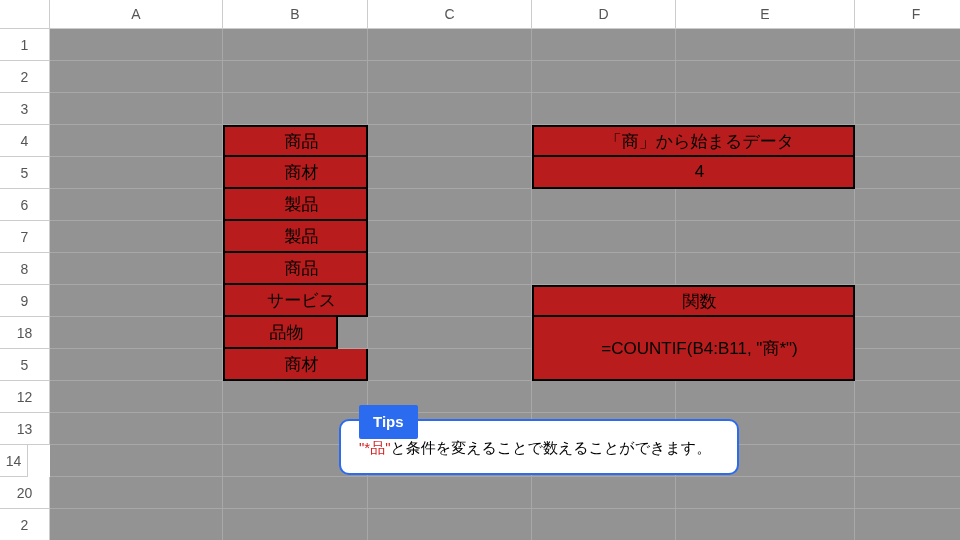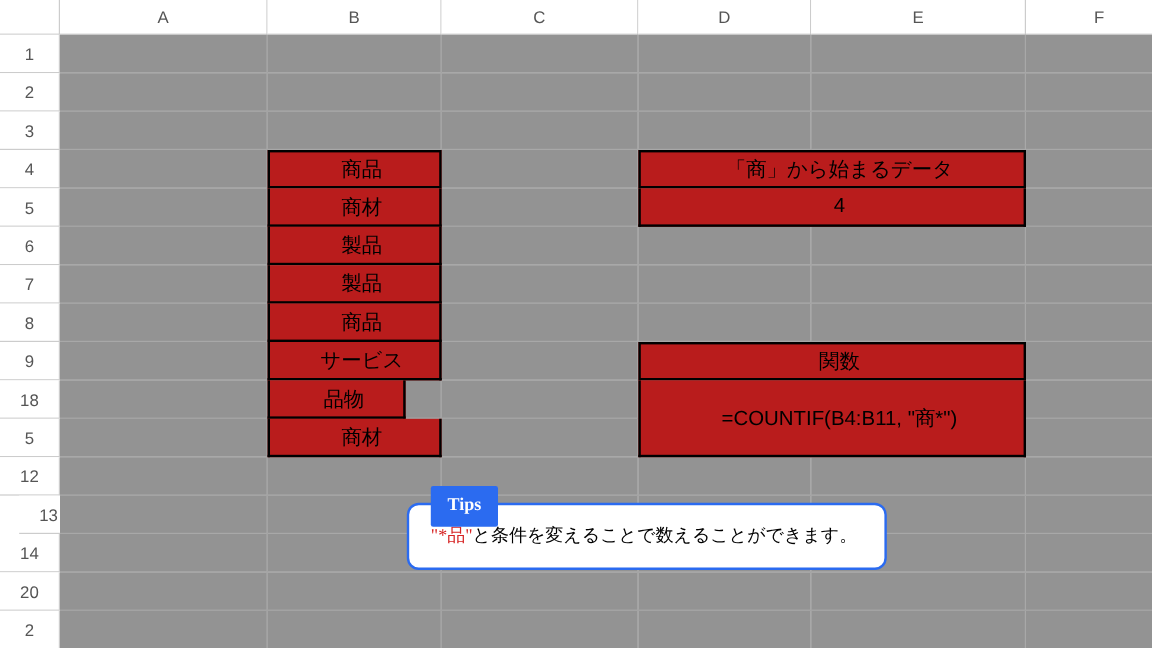--- a/index.html
+++ b/index.html
@@ -37,22 +37,22 @@
       <div class="row-h" style="height: 32px; width: 50px;">3</div>
       <div class="row-h" style="height: 32px; width: 50px;">4</div>
       <div class="row-h" style="height: 32px; width: 50px;">5</div>
       <div class="row-h" style="height: 32px; width: 50px;">6</div>
       <div class="row-h" style="height: 32px; width: 50px;">7</div>
       <div class="row-h" style="height: 32px; width: 50px;">8</div>
       <div class="row-h" style="height: 32px; width: 50px;">9</div>
       <div class="row-h" style="height: 32px; width: 50px;">18</div>
       <div class="row-h" style="height: 32px; width: 50px;">5</div>
       <div class="row-h" style="height: 32px; width: 50px;">12</div>
-      <div class="row-h" style="height: 32px; width: 50px; margin-left: 16px;">13</div>
-      <div class="row-h" style="height: 32px; width: 50px;">14</div>
+      <div class="row-h" style="height: 32px; width: 50px;">13</div>
+      <div class="row-h" style="height: 32px; width: 28px;">14</div>
       <div class="row-h" style="height: 32px; width: 50px;">20</div>
       <div class="row-h" style="height: 32px; width: 50px;">2</div>
     </div>
   <div class="grid">
     <div class="cells" id="cells">
         <div class="cell" style="left: 0px; top: 0px; width: 173px; height: 32px;"></div>
         <div class="cell" style="left: 173px; top: 0px; width: 145px; height: 32px;"></div>
         <div class="cell" style="left: 318px; top: 0px; width: 164px; height: 32px;"></div>
         <div class="cell" style="left: 482px; top: 0px; width: 144px; height: 32px;"></div>
         <div class="cell" style="left: 626px; top: 0px; width: 179px; height: 32px;"></div>
@@ -155,17 +155,17 @@
         <div class="cell white nt" style="left: 173px; top: 256px; width: 145px; height: 32px;">サービス</div>
         <div class="cell white nt" style="left: 173px; top: 288px; width: 115px; height: 32px;">品物</div>
         <div class="cell white nt" style="left: 173px; top: 320px; width: 145px; height: 32px;">商材</div>
         <div class="cell white" style="left: 482px; top: 96px; width: 323px; height: 32px;">「商」から始まるデータ</div>
         <div class="cell white nt" style="left: 482px; top: 128px; width: 323px; height: 32px;">4</div>
         <div class="cell white" style="left: 482px; top: 256px; width: 323px; height: 32px;">関数</div>
         <div class="cell white nt" style="left: 482px; top: 288px; width: 323px; height: 64px;">=COUNTIF(B4:B11, "商*")</div>
       </div>
   </div>
 
-  <div class="tips-box" id="tips" style="left: 339px; top: 419px; width: 400px; font-family: Liberation Serif, serif;">
+  <div class="tips-box" id="tips" style="left: 339px; top: 419px; width: 400px;">
     <div class="tips-tab">Tips</div>
     <div><span class="red">"*品"</span><span>と条件を変えることで数えることができます。</span></div>
   </div>
 </div>
 
 </body></html>

